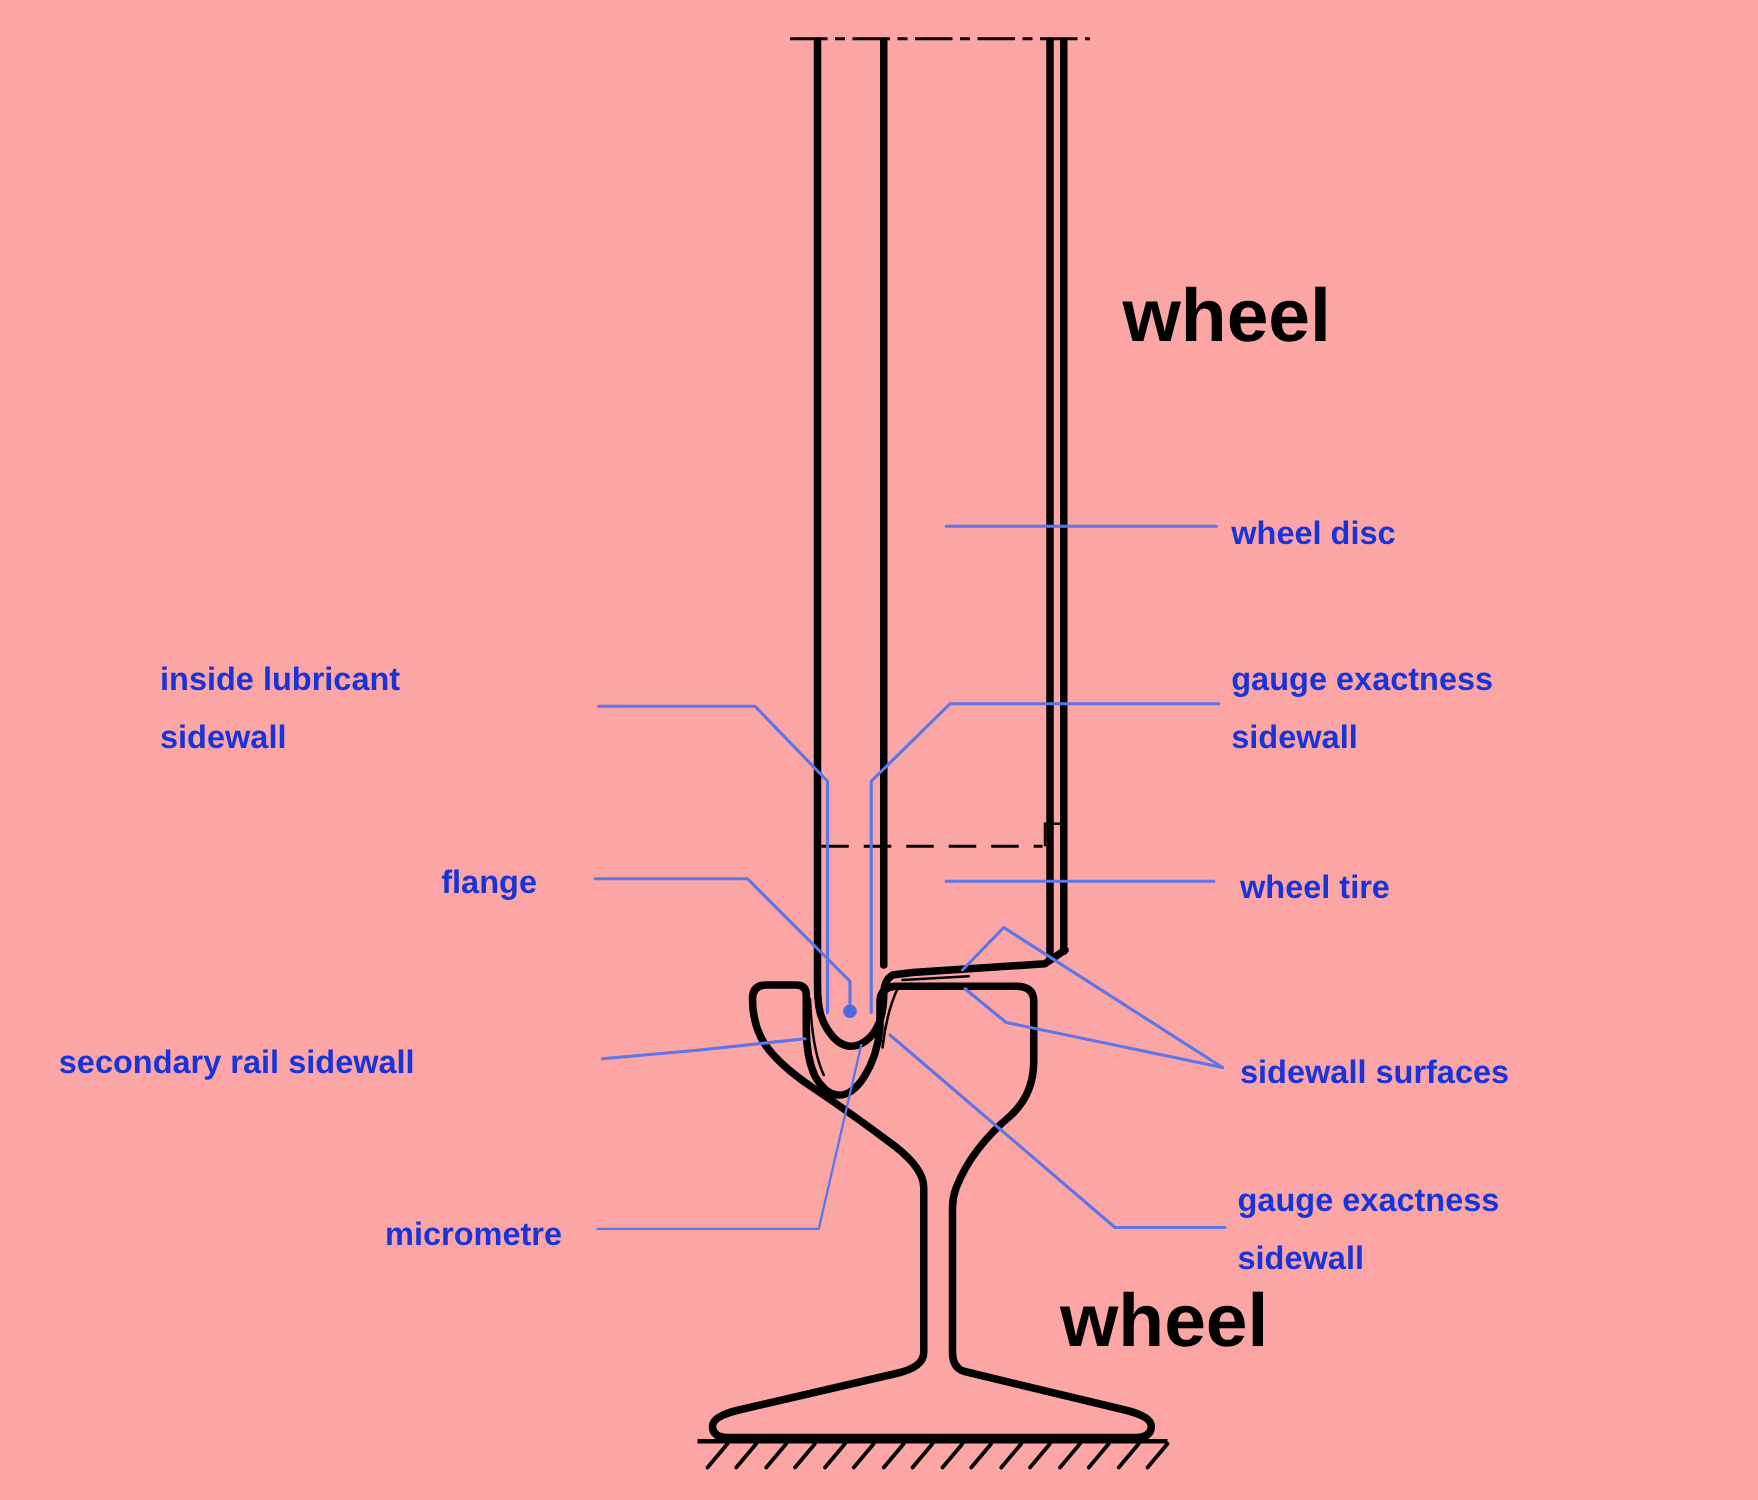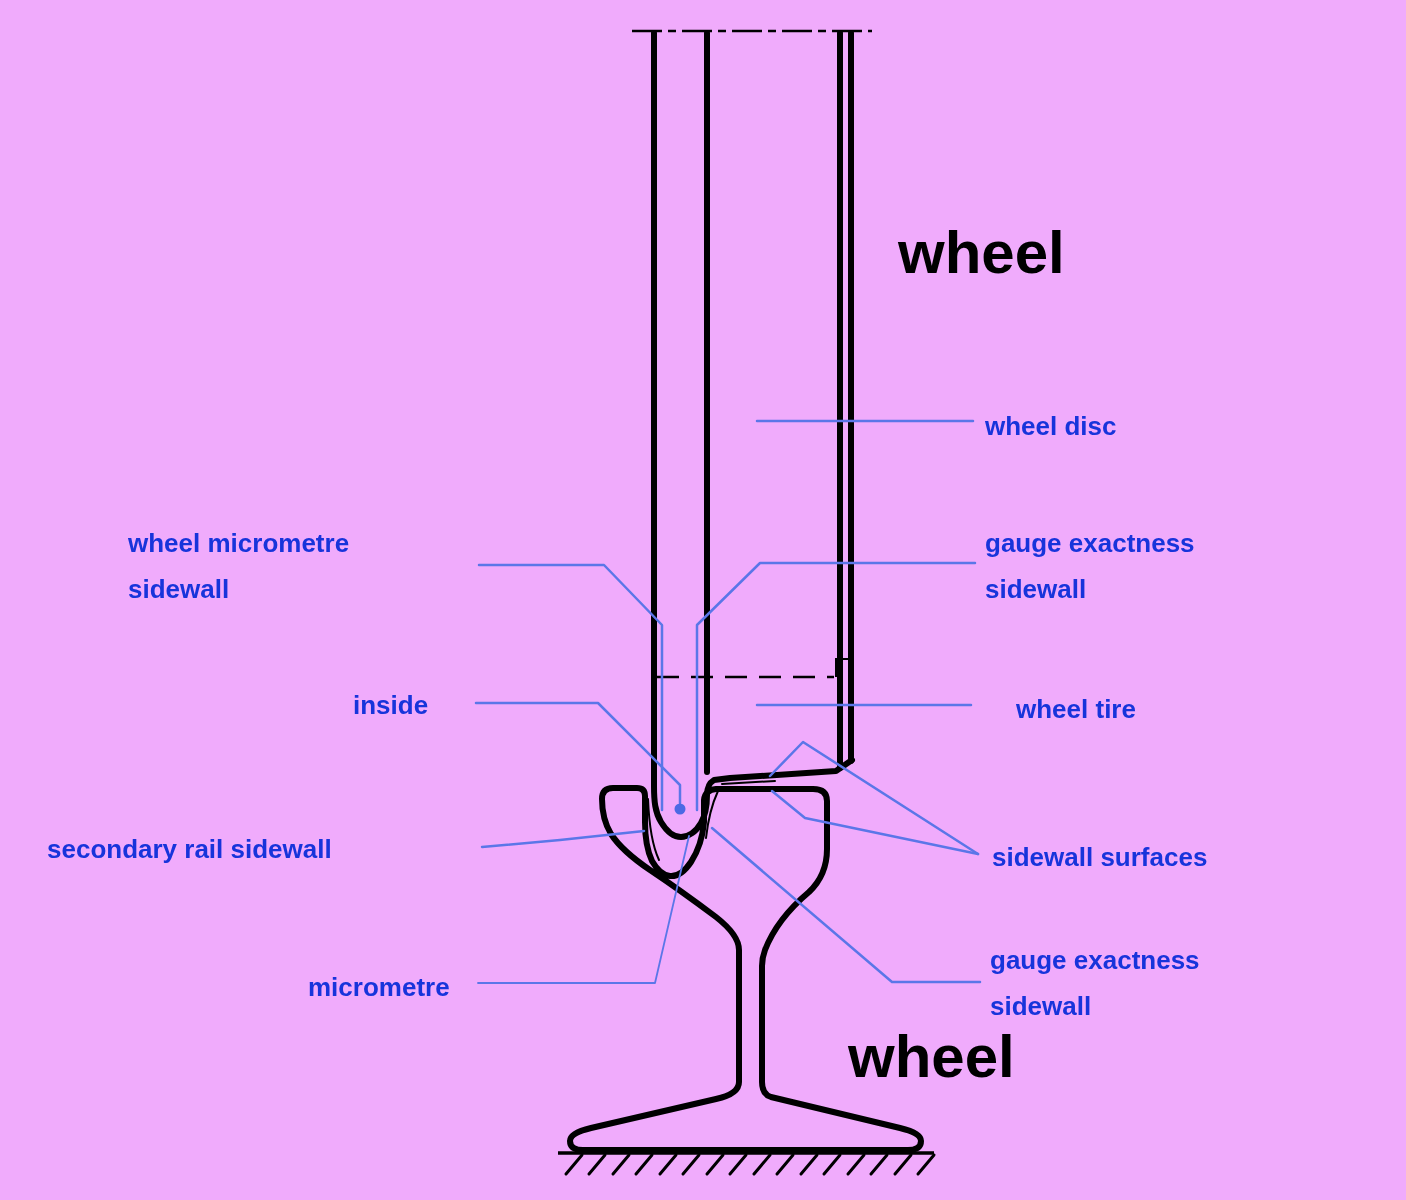--- a/index.html
+++ b/index.html
@@ -1,19 +1,19 @@
 <!DOCTYPE html>
 <html><head>
 <meta charset="utf-8">
 <style>
   html,body{margin:0;padding:0;background:#ffffff;}
   #stage{
     position:relative;
     width:1406px;height:1200px;
-    background:#f0abfc;
+    background:#fca5a5;
     font-family:"Liberation Sans", sans-serif;
     overflow:hidden;
   }
   #drawing{position:absolute;left:0;top:0;width:1406px;height:1200px;}
   .lbl{
     position:absolute;
     color:#1734db;
     font-size:26px;
     font-weight:bold;
     line-height:46px;
@@ -130,27 +130,27 @@
   <div class="title" style="left:848px;top:1026px;">wheel</div>
 
   <div class="lbl" style="left:985px;top:403px;">wheel disc</div>
 
   <div class="lbl" style="left:985px;top:520px;">
     <span>gauge exactness</span>
     <span>sidewall</span>
   </div>
 
   <div class="lbl" style="left:128px;top:520px;">
-    <span>wheel micrometre</span>
+    <span>inside lubricant</span>
     <span>sidewall</span>
   </div>
 
-  <div class="lbl" style="left:353px;top:682px;">inside</div>
+  <div class="lbl" style="left:353px;top:682px;">flange</div>
 
-  <div class="lbl" style="left:1016px;top:686px;text-align:right;">wheel tire</div>
+  <div class="lbl" style="left:992px;top:686px;text-align:right;">wheel tire</div>
 
   <div class="lbl" style="left:992px;top:834px;">sidewall surfaces</div>
 
   <div class="lbl" style="left:47px;top:826px;">secondary rail sidewall</div>
 
   <div class="lbl" style="left:308px;top:964px;">micrometre</div>
 
   <div class="lbl" style="left:990px;top:937px;">
     <span>gauge exactness</span>
     <span>sidewall</span>

